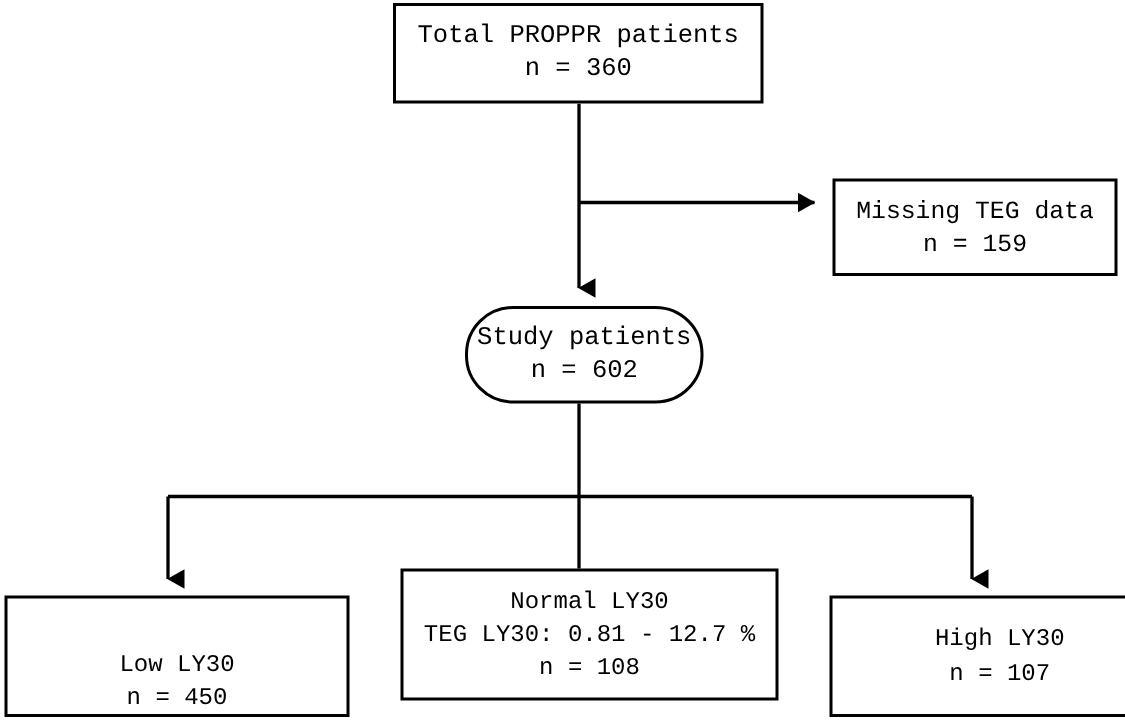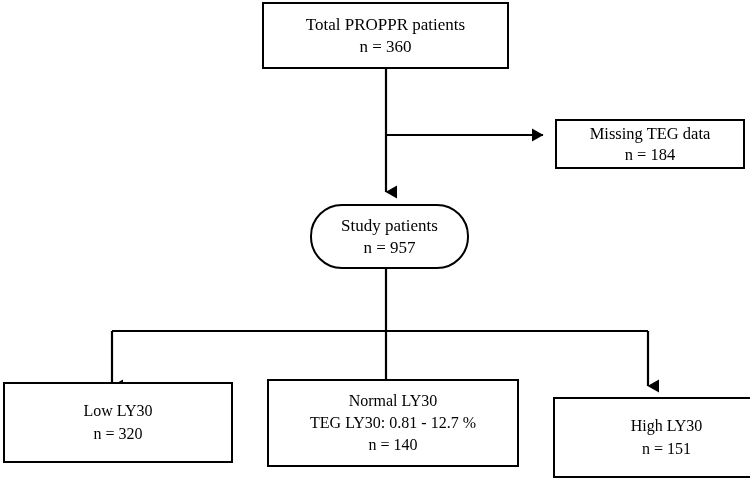--- a/index.html
+++ b/index.html
@@ -5,21 +5,21 @@
   html, body {
     margin: 0;
     padding: 0;
     background: #ffffff;
   }
   #flowchart {
     position: relative;
     width: 750px;
     height: 484px;
     background: #ffffff;
-    font-family: Liberation Serif, serif;
+    font-family: Liberation Mono, monospace;
     overflow: hidden;
   }
   #edges {
     position: absolute;
     left: 0;
     top: 0;
     width: 750px;
     height: 484px;
   }
   .node {
@@ -39,27 +39,27 @@
     white-space: pre;
     text-align: center;
     line-height: 1.28;
     font-size: 17px;
   }
   
   #node-total {
     left: 262px;  top: 2px;   width: 247px; height: 67px;
   }
   #node-missing {
-    left: 555px;  top: 119px; width: 190px; height: 50px;
+    left: 555px;  top: 119px; width: 190px; height: 65px;
   }
   #node-study {
     left: 310px;  top: 204px; width: 159px; height: 65px; border-radius: 32px;
   }
   #node-low {
-    left: 3px;    top: 382px; width: 230px; height: 81px;
+    left: 3px;    top: 397px; width: 230px; height: 81px; justify-content: flex-end;
   }
   #node-normal {
     left: 267px;  top: 379px; width: 252px; height: 88px;
   }
   #node-high {
     left: 553px;  top: 397px; width: 227px; height: 81px;
   }
   #node-low .line, #node-normal .line, #node-high .line {
     font-size: 16px;
     line-height: 1.38;
@@ -101,37 +101,37 @@
     </g>
   </svg>
 
   <div class="node" id="node-total">
     <span class="line">Total PROPPR patients</span>
     <span class="line">n = 360</span>
   </div>
 
   <div class="node" id="node-missing">
     <span class="line">Missing TEG data</span>
-    <span class="line">n = 184</span>
+    <span class="line">n = 159</span>
   </div>
 
   <div class="node" id="node-study">
     <span class="line">Study patients</span>
-    <span class="line">n = 957</span>
+    <span class="line">n = 602</span>
   </div>
 
   <div class="node" id="node-low">
     <span class="line">Low LY30</span>
-    <span class="line">n = 320</span>
+    <span class="line">n = 450</span>
   </div>
 
   <div class="node" id="node-normal">
     <span class="line">Normal LY30</span>
     <span class="line">TEG LY30: 0.81 - 12.7 %</span>
-    <span class="line">n = 140</span>
+    <span class="line">n = 108</span>
   </div>
 
   <div class="node" id="node-high">
     <span class="line">High LY30</span>
-    <span class="line">n = 151</span>
+    <span class="line">n = 107</span>
   </div>
 
 </div>
 
 </body></html>

